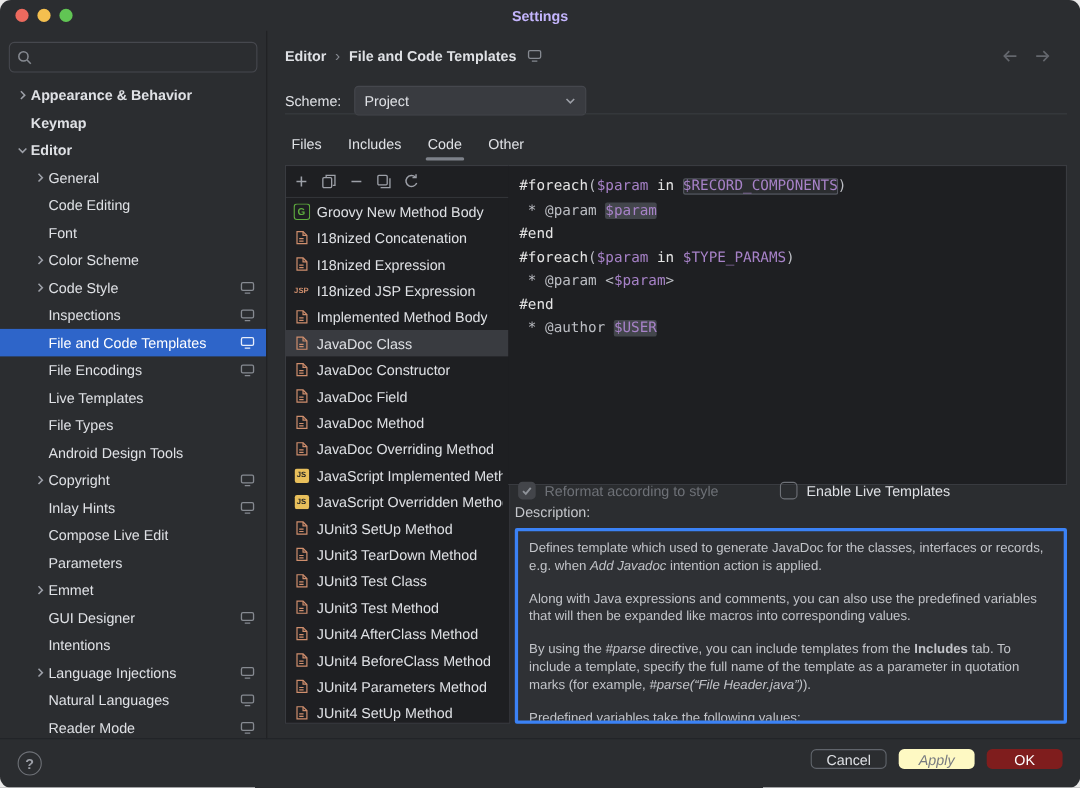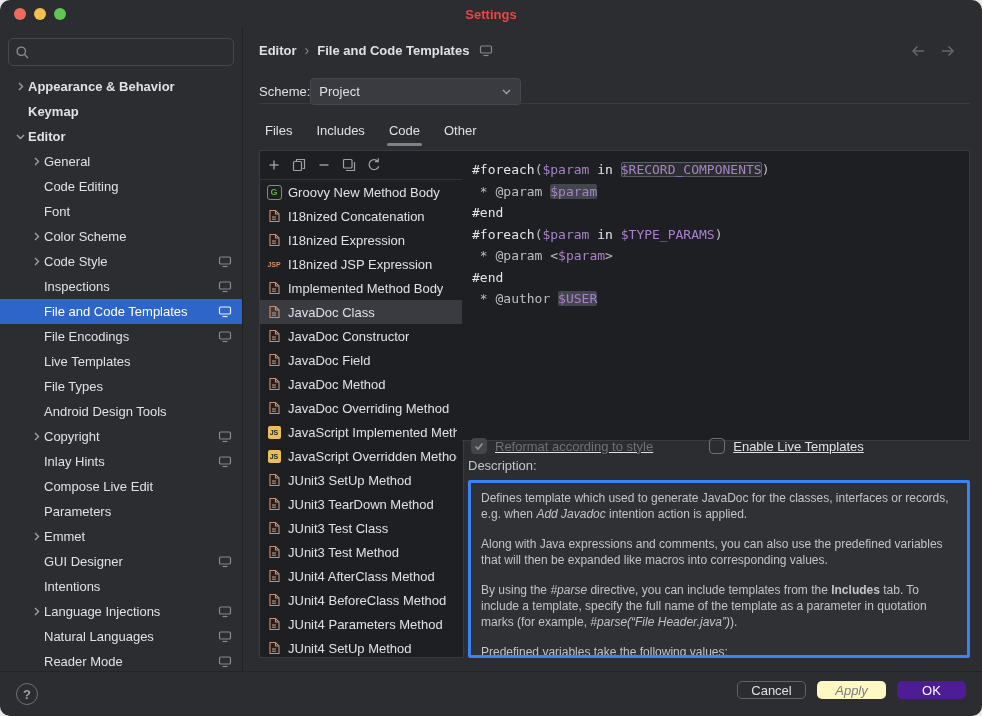--- a/index.html
+++ b/index.html
@@ -1,20 +1,20 @@
 <!DOCTYPE html>
 <html><head>
 <meta charset="utf-8">
 <style>
   html,body{margin:0;padding:0;background:#e9e9e9;}
   .window{position:relative;width:982px;height:716px;background:#2b2d30;border-radius:10px;overflow:hidden;
     font-family:"Liberation Sans","DejaVu Sans",sans-serif;font-size:13px;color:#dfe1e5;}
   
   .titlebar{position:absolute;top:0;left:0;right:0;height:28px;display:flex;align-items:center;justify-content:center;}
-  .title{font-weight:bold;color:#ef4444;}
+  .title{font-weight:bold;color:#c4b5fd;}
   .traffic{position:absolute;left:14px;top:50%;transform:translateY(-50%);display:flex;gap:8px;}
   .light{width:12px;height:12px;border-radius:50%;display:inline-block;}
   .red{background:#ec6a5e;} .yellow{background:#f4bf4f;} .green{background:#61c554;}
   
   .sidebar{position:absolute;top:28px;left:0;width:242px;bottom:44px;border-right:1px solid #202124;overflow:hidden;}
   .searchbox{margin:10px 8px 8px 8px;height:26px;border:1px solid #46484e;border-radius:5px;display:flex;align-items:center;padding:0 6px;gap:5px;}
   .searchbox input{background:transparent;border:none;outline:none;color:#dfe1e5;flex:1;min-width:0;font:13px "Liberation Sans",sans-serif;}
   .tree-row{height:25px;display:flex;align-items:center;padding-left:12px;padding-right:10px;cursor:default;}
   .tree-row.child{padding-left:28px;}
   .chev{width:16px;flex:0 0 16px;display:flex;align-items:center;justify-content:center;}
@@ -23,21 +23,21 @@
   .tree-row.selected{background:#2e65c9;color:#ffffff;}
   .trailing{margin-left:auto;color:#868a91;display:flex;align-items:center;}
   .tree-row.selected .trailing{color:#e8eefb;}
   
   .main{position:absolute;top:28px;left:243px;right:0;bottom:44px;}
   .breadcrumb{position:absolute;top:14px;left:16px;display:flex;align-items:center;gap:8px;font-weight:bold;}
   .crumb-sep{color:#868a91;font-weight:normal;font-size:14px;}
   .bc-icon{color:#868a91;display:flex;margin-left:2px;}
   .nav-arrows{position:absolute;top:16px;right:26px;display:flex;gap:14px;color:#64676d;}
   .nav-arrows span{display:flex;}
-  .scheme-row{position:absolute;top:50px;left:16px;display:flex;align-items:center;}
+  .scheme-row{position:absolute;top:50px;left:16px;display:flex;align-items:center;gap:12px;}
   .dropdown{width:193px;height:25px;background:#393b40;border:1px solid #45474d;border-radius:4px;display:flex;align-items:center;justify-content:space-between;padding:0 8px;cursor:default;}
   .dd-chev{display:flex;}
   .header-divider{position:absolute;top:75px;left:16px;right:12px;height:1px;background:#3a3c40;}
   .tabs{position:absolute;top:88px;left:20px;display:flex;gap:20px;height:28px;}
   .tab{position:relative;display:flex;align-items:center;padding:0 2px;color:#dfe1e5;cursor:default;}
   .tab.selected::after{content:"";position:absolute;left:0;right:0;bottom:-2px;height:3px;background:#7e828a;border-radius:2px;}
   
   .panels{position:absolute;left:16px;right:12px;top:122px;bottom:14px;}
   .list-panel{position:absolute;left:0;top:0;width:203px;bottom:0;background:#1e1f22;border:1px solid #393b40;display:flex;flex-direction:column;overflow:hidden;}
   .list-toolbar{flex:0 0 28px;display:flex;align-items:center;gap:5px;padding:0 4px;border-bottom:1px solid #323438;color:#9da0a8;}
@@ -55,41 +55,41 @@
   .editor-panel{position:absolute;left:203px;right:0;top:0;height:281px;background:#1e1f22;border:1px solid #393b40;border-left:none;overflow:hidden;
     padding:8px 0 0 10px;font-family:"DejaVu Sans Mono","Liberation Mono",monospace;font-size:13px;line-height:21.5px;color:#bcbec4;}
   .code-line{white-space:pre;}
   .tok-kw{color:#e5e5e5;}
   .tok-var{color:#a782c8;}
   .tok-pl{color:#bcbec4;}
   .hl-fill{background:#43464c;border-radius:2px;}
   .hl-border{background:rgba(90,94,101,.22);box-shadow:inset 0 0 0 1px #595d66;border-radius:2px;}
   
   .options-row{position:absolute;left:212px;top:288px;right:0;display:flex;align-items:center;gap:56px;}
-  .cb{display:flex;align-items:center;gap:8px;cursor:default;text-decoration:underline;}
+  .cb{display:flex;align-items:center;gap:8px;cursor:default;}
   .cb-box{width:16px;height:16px;border-radius:4px;display:flex;align-items:center;justify-content:center;box-sizing:border-box;}
   .cb.checked-disabled .cb-box{background:#43454a;color:#8f939a;}
   .cb.unchecked .cb-box{border:1px solid #6e7177;background:transparent;}
   .cb.disabled .cb-label{color:#6e7177;}
   .desc-label{position:absolute;left:209px;top:308px;color:#c4c6cb;}
   .desc-panel{position:absolute;left:209px;right:0;top:330px;bottom:0;background:#2f3135;border:3px solid #3b82f6;border-radius:2px;
     padding:7px 10px;font-size:12px;line-height:16px;color:#c2c4c9;overflow:hidden;}
   .desc-panel p{margin:0 0 14px 0;}
   .desc-panel p:last-child{margin:0;}
   .desc-i{font-style:italic;}
   .desc-b{font-weight:bold;}
   
   .footer{position:absolute;left:0;right:0;bottom:0;height:44px;border-top:1px solid #222428;}
   .help-btn{position:absolute;left:16px;top:11px;width:22px;height:22px;border-radius:50%;border:1px solid #6e7177;color:#9da0a8;
     display:flex;align-items:center;justify-content:center;font-weight:bold;box-sizing:border-box;cursor:default;}
   .btn-row{position:absolute;right:16px;top:9px;display:flex;gap:11px;}
   .btn{min-width:69px;height:18px;border-radius:5px;display:flex;align-items:center;justify-content:center;padding:0 12px;box-sizing:border-box;cursor:default;}
   .btn-cancel{border:1px solid #60646b;color:#dfe1e5;}
   .btn-apply{background:#fef9c3;color:#787b80;font-style:italic;}
-  .btn-ok{background:#4c1d95;color:#ffffff;}
+  .btn-ok{background:#7f1d1d;color:#ffffff;}
 </style>
 </head>
 <body>
 
 <div class="window">
 
   <div class="titlebar">
     <div class="traffic">
       <span class="light red"></span>
       <span class="light yellow"></span>

